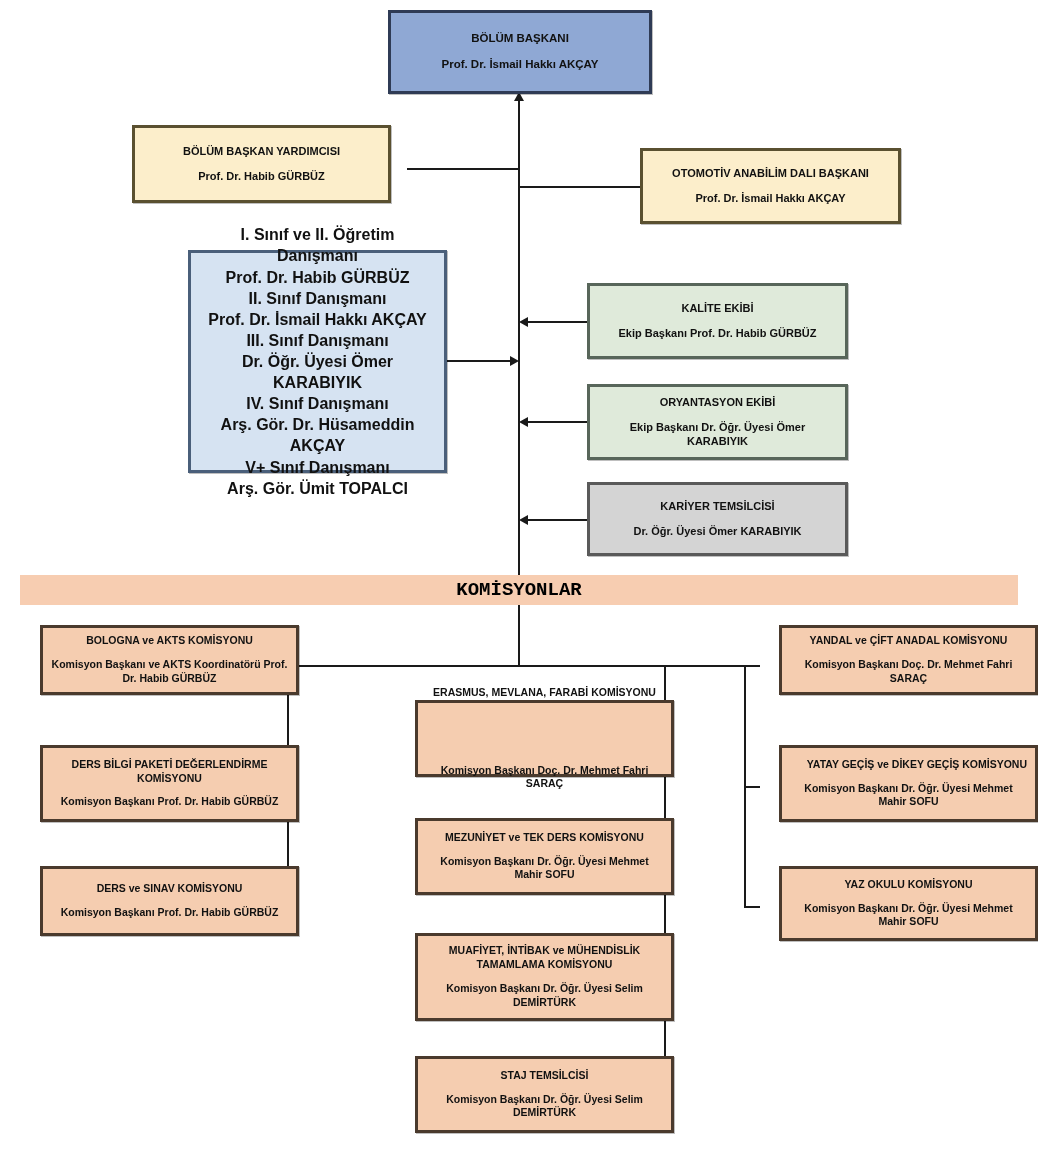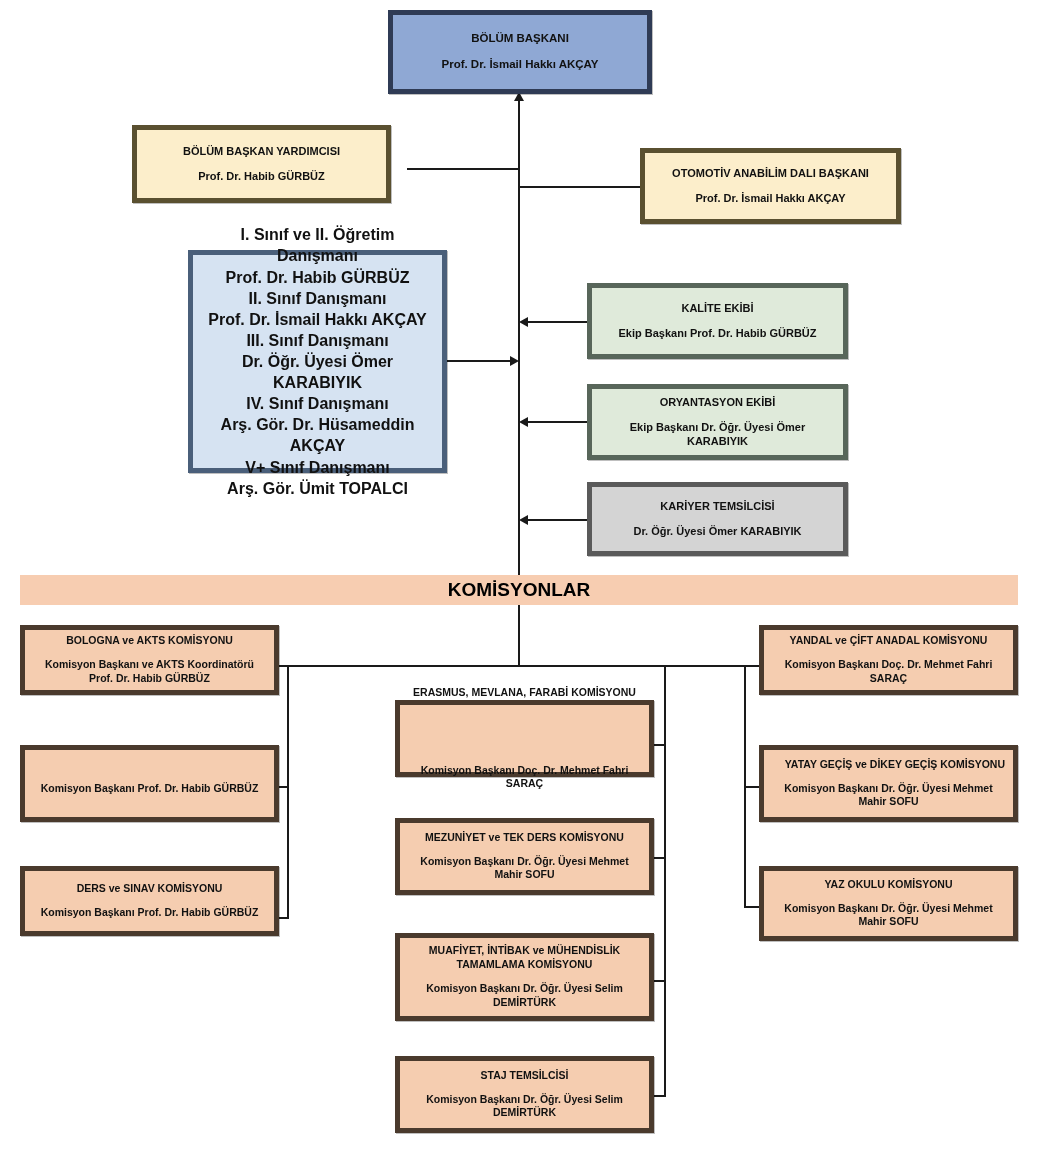--- a/index.html
+++ b/index.html
@@ -10,41 +10,41 @@
   #chart{
     position:relative;
     width:1038px;
     height:1154px;
     background:#ffffff;
     overflow:hidden;
   }
   .box{
     position:absolute;
     box-sizing:border-box;
-    border:5px solid #6d28d9;
+    border:3px solid #6d28d9;
     display:flex;
     flex-direction:column;
     align-items:center;
     justify-content:center;
     text-align:center;
     font-weight:bold;
     color:#111111;
     line-height:1.32;
     padding:4px 8px;
     box-shadow:1px 1px 0 rgba(0,0,0,0.25);
   }
   .box .t1{display:block;}
   .box .t2{display:block;}
   .gap{height:0.95em;}
   .c-blue{background:#8fa8d4;border-color:#2f3b55;}
   .c-cream{background:#fceecb;border-color:#5a5030;}
   .c-lblue{background:#d6e3f2;border-color:#4a5f7a;}
   .c-green{background:#dfeada;border-color:#58665a;}
   .c-gray{background:#d4d4d4;border-color:#5a5a5a;}
-  .c-peach{background:#f5cdb0;border-color:#4a3a2d;}
+  .c-peach{background:#f5cdb0;border-color:#4a3a2d;margin-left:20px;}
 
   .banner{
     position:absolute;
     box-sizing:border-box;
     background:#f7cdb1;
     display:flex;
     align-items:center;
     justify-content:center;
     font-weight:bold;
     color:#000;
@@ -162,31 +162,32 @@
     <span class="gap"></span>
     <span class="t2">Ekip Başkanı  Prof. Dr. Habib GÜRBÜZ</span>
   </div>
 
   <div class="box c-gray" style="left:587px;top:482px;width:261px;height:74px;font-size:11px;">
     <span class="t1">KARİYER TEMSİLCİSİ</span>
     <span class="gap"></span>
     <span class="t2">Dr. Öğr. Üyesi Ömer KARABIYIK</span>
   </div>
 
-  <div class="banner" style="left:20px;top:575px;width:998px;height:30px;font-size:19px;">
+  <div class="banner" style="left:20px;top:575px;width:998px;height:30px;font-size:19px;font-family:Liberation Mono, monospace;">
     <span>KOMİSYONLAR</span>
   </div>
 
   <div class="box c-peach" style="left:20px;top:625px;width:259px;height:70px;font-size:10.5px;">
     <span class="t1">BOLOGNA ve AKTS KOMİSYONU</span>
     <span class="gap"></span>
     <span class="t2">Komisyon Başkanı ve AKTS Koordinatörü Prof. Dr. Habib GÜRBÜZ</span>
   </div>
 
   <div class="box c-peach" style="left:20px;top:745px;width:259px;height:77px;font-size:10.5px;">
+    <span class="t1">DERS BİLGİ PAKETİ DEĞERLENDİRME KOMİSYONU</span>
     <span class="gap"></span>
     <span class="t2">Komisyon Başkanı Prof. Dr. Habib GÜRBÜZ</span>
   </div>
 
   <div class="box c-peach" style="left:20px;top:866px;width:259px;height:70px;font-size:10.5px;">
     <span class="t1">DERS ve SINAV KOMİSYONU</span>
     <span class="gap"></span>
     <span class="t2">Komisyon Başkanı Prof. Dr. Habib GÜRBÜZ</span>
   </div>
 

